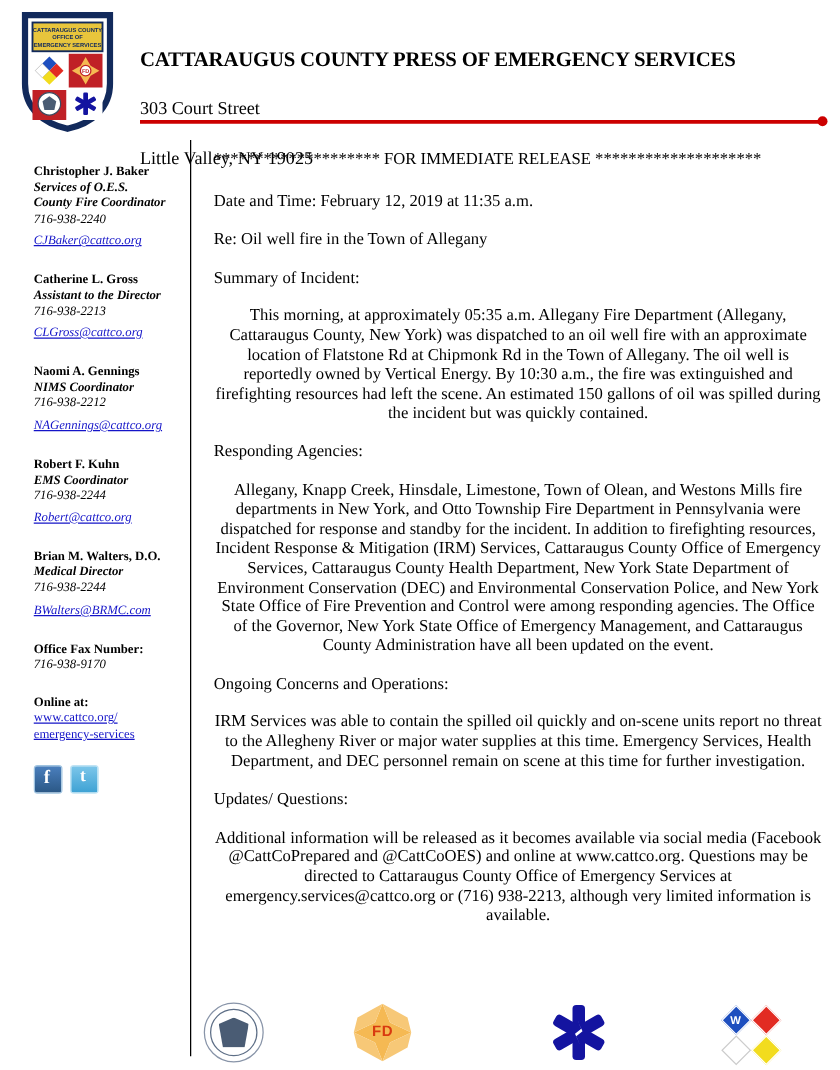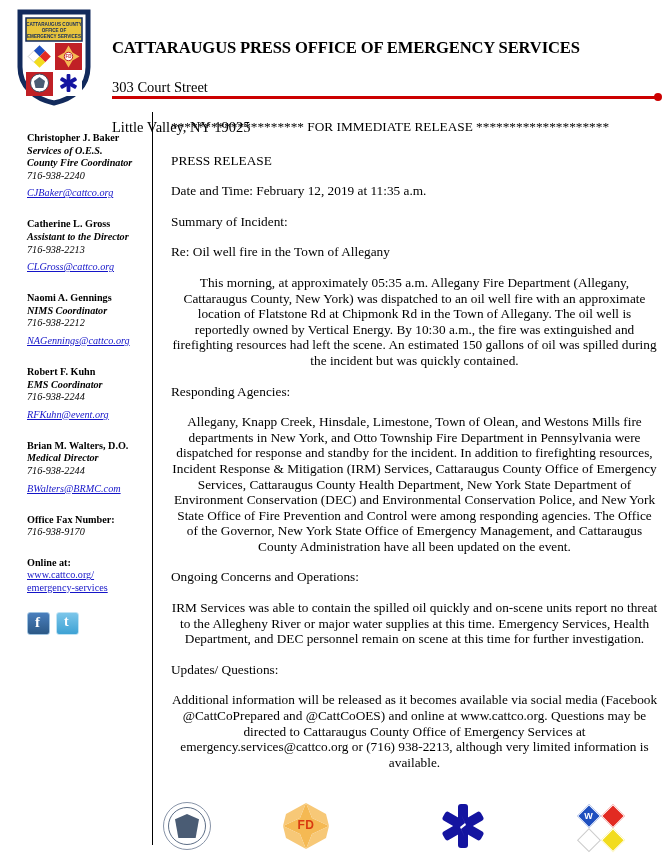--- a/index.html
+++ b/index.html
@@ -304,21 +304,21 @@
     <g transform="translate(51.5,74)">
       <g fill="#1414a0">
         <rect x="-1.9" y="-9" width="3.8" height="18" rx="1"></rect>
         <rect x="-1.9" y="-9" width="3.8" height="18" rx="1" transform="rotate(60)"></rect>
         <rect x="-1.9" y="-9" width="3.8" height="18" rx="1" transform="rotate(120)"></rect>
       </g>
     </g>
   </svg>
 
   <div id="header-text">
-    <div id="org-title">CATTARAUGUS PRESS OFFICE OF EMERGENCY SERVICES</div>
+    <div id="org-title">CATTARAUGUS COUNTY PRESS OF EMERGENCY SERVICES</div>
     <div class="addr-line">303 Court Street</div>
     <div class="addr-line">Little Valley, NY 19025</div>
   </div>
 
   <div id="red-rule"></div>
   <div id="red-rule-dot"></div>
 </div>
 
 <div id="col-divider"></div>
 
@@ -343,21 +343,21 @@
     <div class="c-name">Naomi A. Gennings</div>
     <div class="c-title">NIMS Coordinator</div>
     <div class="c-phone">716-938-2212</div>
     <a href="#" class="c-email">NAGennings@cattco.org</a>
   </div>
 
   <div class="contact-block">
     <div class="c-name">Robert F. Kuhn</div>
     <div class="c-title">EMS Coordinator</div>
     <div class="c-phone">716-938-2244</div>
-    <a href="#" class="c-email">RFKuhn@event.org</a>
+    <a href="#" class="c-email">Robert@cattco.org</a>
   </div>
 
   <div class="contact-block">
     <div class="c-name">Brian M. Walters, D.O.</div>
     <div class="c-title">Medical Director</div>
     <div class="c-phone">716-938-2244</div>
     <a href="#" class="c-email">BWalters@BRMC.com</a>
   </div>
 
   <div class="contact-block">
@@ -372,25 +372,24 @@
   </div>
 
   <div id="social-row">
     <div class="social-ico" id="fb-ico"></div>
     <div class="social-ico" id="tw-ico"></div>
   </div>
 </div>
 
 <div id="release-body">
   <div id="banner-line">******************** FOR IMMEDIATE RELEASE ********************</div>
-  <div class="b-line">PRESS RELEASE</div>
   <div class="b-line">Date and Time: February 12, 2019 at 11:35 a.m.</div>
+  <div class="b-line">Re: Oil well fire in the Town of Allegany</div>
+
   <div class="b-line">Summary of Incident:</div>
-
-  <div class="b-line">Re: Oil well fire in the Town of Allegany</div>
   <div class="b-para">This morning, at approximately 05:35 a.m. Allegany Fire Department (Allegany, Cattaraugus County, New York) was dispatched to an oil well fire with an approximate location of Flatstone Rd at Chipmonk Rd in the Town of Allegany.  The oil well is reportedly owned by Vertical Energy.  By 10:30 a.m., the fire was extinguished and firefighting resources had left the scene.  An estimated 150 gallons of oil was spilled during the incident but was quickly contained.</div>
 
   <div class="b-line">Responding Agencies:</div>
   <div class="b-para">Allegany, Knapp Creek, Hinsdale, Limestone, Town of Olean, and Westons Mills fire departments in New York, and Otto Township Fire Department in Pennsylvania were dispatched for response and standby for the incident.  In addition to firefighting resources, Incident Response &amp; Mitigation (IRM) Services, Cattaraugus County Office of Emergency Services, Cattaraugus County Health Department, New York State Department of Environment Conservation (DEC) and Environmental Conservation Police, and New York State Office of Fire Prevention and Control were among responding agencies.  The Office of the Governor, New York State Office of Emergency Management, and Cattaraugus County Administration have all been updated on the event.</div>
 
   <div class="b-line">Ongoing Concerns and Operations:</div>
   <div class="b-para">IRM Services was able to contain the spilled oil quickly and on-scene units report no threat to the Allegheny River or major water supplies at this time.  Emergency Services, Health Department, and DEC personnel remain on scene at this time for further investigation.</div>
 
   <div class="b-line">Updates/ Questions:</div>
   <div class="b-para">Additional information will be released as it becomes available via social media (Facebook @CattCoPrepared and @CattCoOES) and online at www.cattco.org. Questions may be directed to Cattaraugus County Office of Emergency Services at emergency.services@cattco.org or (716) 938-2213, although very limited information is available.</div>

